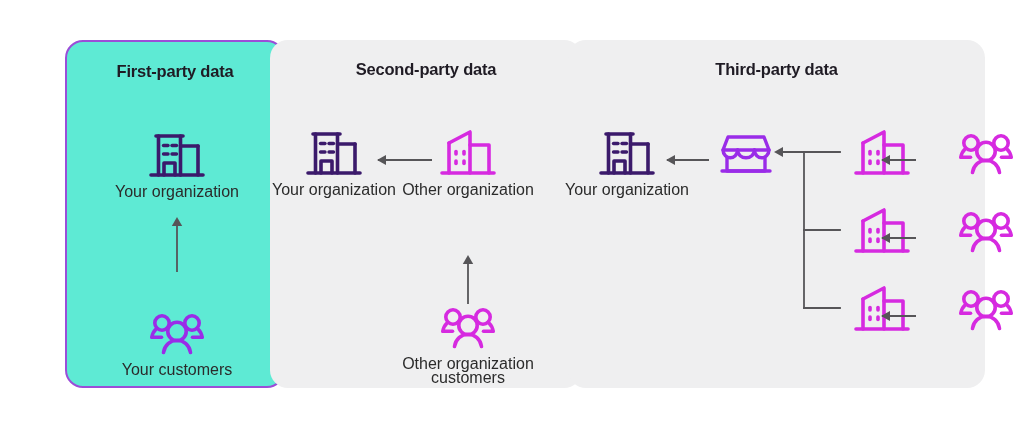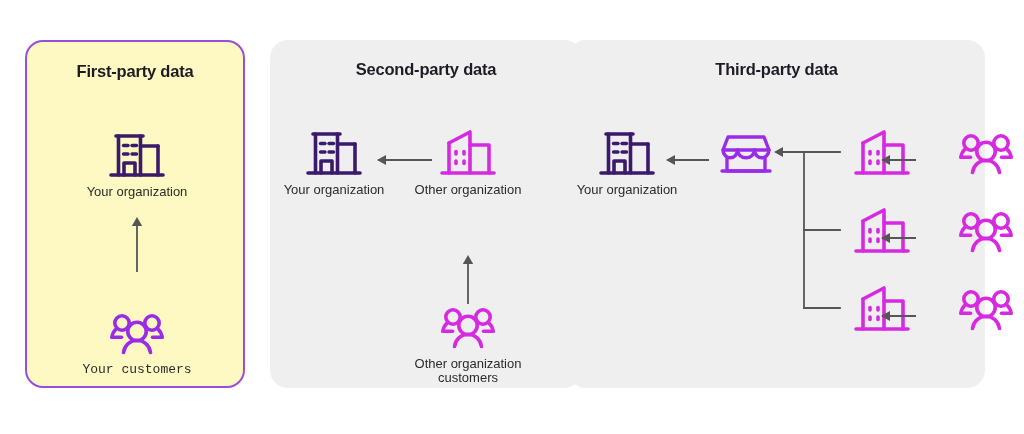--- a/index.html
+++ b/index.html
@@ -10,22 +10,23 @@
     overflow: hidden;
   }
   .stage { position: relative; width: 1024px; height: 434px; }
 
   .panel {
     position: absolute;
     background: #efeff0;
     border-radius: 18px;
   }
   .panel.bordered {
-    background: #fef9c3;
+    background: #5eead4;
     border: 2px solid #9b4dd8;
+    margin-left: 40px;
   }
   #panel-1 { left: 25px;  top: 40px; width: 220px; height: 348px; }
   #panel-2 { left: 270px; top: 40px; width: 312px; height: 348px; }
   #panel-3 { left: 568px; top: 40px; width: 417px; height: 348px; padding-left: 44px; }
 
   .panel-title {
     position: absolute;
     left: 0; right: 0;
     top: 20px;
     text-align: center;
@@ -41,21 +42,21 @@
     width: 150px;
   }
   .node .icon {
     display: block;
     margin: 0 auto;
     line-height: 0;
   }
   .node .label {
     display: block;
     margin-top: 5px;
-    font-size: 13px;
+    font-size: 16px;
     line-height: 13.5px;
     color: #2b2b2b;
     white-space: pre-line;
   }
 
   .arrow { position: absolute; line-height: 0; }
   .connector { position: absolute; line-height: 0; }
 </style>
 </head>
 <body>
@@ -88,21 +89,21 @@
       <span class="label">Your organization</span>
     </div>
 
     <div class="arrow" style="left:102px; top:172px;">
       <svg width="16" height="60" viewBox="0 0 16 60" fill="none">
         <path d="M8 58 V8" stroke="#565558" stroke-width="1.8"></path>
         <path d="M8 3 L13.2 12 H2.8 Z" fill="#565558"></path>
       </svg>
     </div>
 
-    <div class="node" style="left:35px; top:268px;font-family:Liberation Mono, monospace;">
+    <div class="node" style="left:35px; top:268px;">
       <span class="icon">
         <svg width="62" height="48" viewBox="0 0 62 48" fill="none">
           <g stroke="#9a2ce8" stroke-width="3.6" stroke-linecap="round" stroke-linejoin="round" fill="none">
 
             <circle cx="16" cy="13" r="7.2"></circle>
             <path d="M10.3 18.8 C7.5 21.5 6.2 24.3 6.0 27.3"></path>
             <path d="M6.0 27.3 H15.5"></path>
 
             <circle cx="46" cy="13" r="7.2"></circle>
             <path d="M51.7 18.8 C54.5 21.5 55.8 24.3 56.0 27.3"></path>

